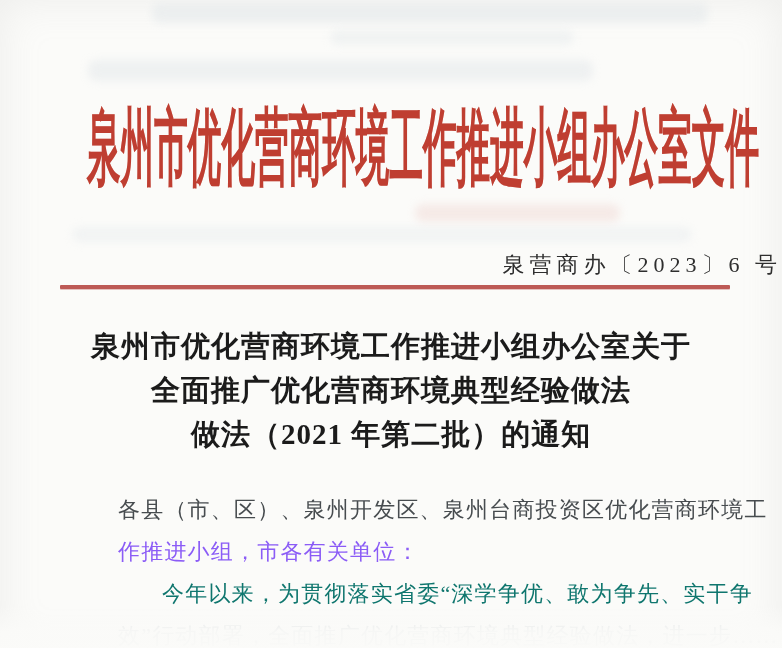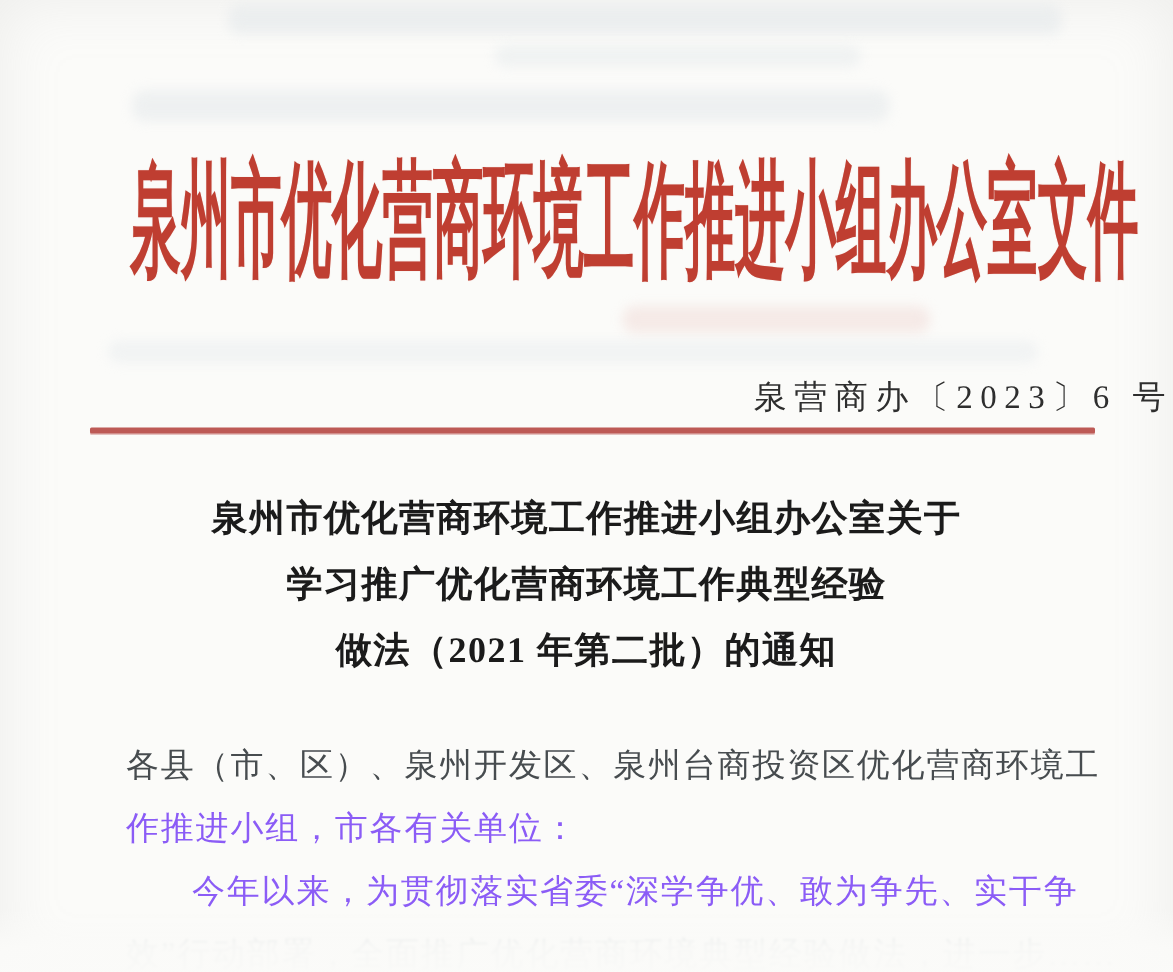--- a/index.html
+++ b/index.html
@@ -76,40 +76,40 @@
     box-shadow: 0 1px 0 rgba(189,90,86,0.35);
   }
 
   .notice-title {
     position: absolute;
     top: 324px;
     left: 0;
     width: 100%;
     text-align: center;
     font-weight: 700;
-    font-size: 24px;
+    font-size: 29px;
     line-height: 44px;
     letter-spacing: 1px;
     color: var(--title_ink, #1b1b1b);
   }
   .t-line { white-space: nowrap; }
 
   .body-text {
     position: absolute;
     top: 489px;
     left: 84px;
     width: 660px;
     font-size: 22px;
     line-height: 42px;
     letter-spacing: 1.2px;
     color: var(--body_ink, #474c4f);
   }
-  .b-line { white-space: nowrap; }
+  .b-line { white-space: nowrap; margin-left: 34px; }
   .b-line.lighter { color: #8b5cf6; }
-  .b-line.indent { text-indent: 2em; color: #8b5cf6; }
+  .b-line.indent { text-indent: 2em; color: #0f766e; }
   .b-line.faded {
     color: #93a0a8;
     opacity: 0.30;
     filter: blur(0.7px);
   }
 
   .bottom-fade {
     position: absolute;
     left: 0;
     bottom: 0;
@@ -133,21 +133,21 @@
   <header class="letterhead">
     <span class="letterhead-title">泉州市优化营商环境工作推进小组办公室文件</span>
   </header>
 
   <div class="doc-number">泉营商办〔2023〕6 号</div>
 
   <div class="red-rule"></div>
 
   <div class="notice-title">
     <div class="t-line">泉州市优化营商环境工作推进小组办公室关于</div>
-    <div class="t-line">学习推广优化营商环境工作典型经验</div>
+    <div class="t-line">全面推广优化营商环境典型经验做法</div>
     <div class="t-line">做法（2021 年第二批）的通知</div>
   </div>
 
   <div class="body-text">
     <div class="b-line">各县（市、区）、泉州开发区、泉州台商投资区优化营商环境工</div>
     <div class="b-line lighter">作推进小组，市各有关单位：</div>
     <div class="b-line indent">今年以来，为贯彻落实省委“深学争优、敢为争先、实干争</div>
     <div class="b-line faded">效”行动部署，全面推广优化营商环境典型经验做法，进一步……</div>
   </div>
 

